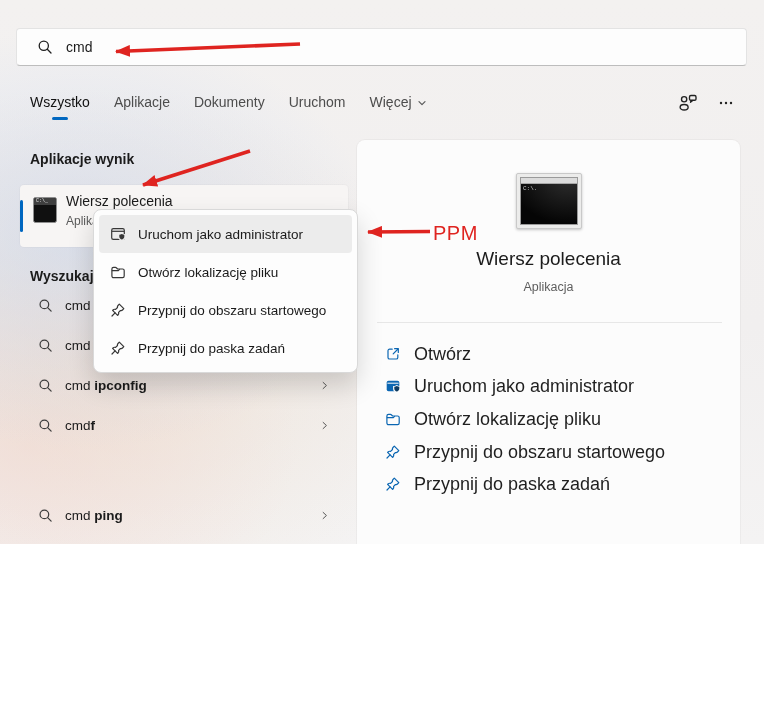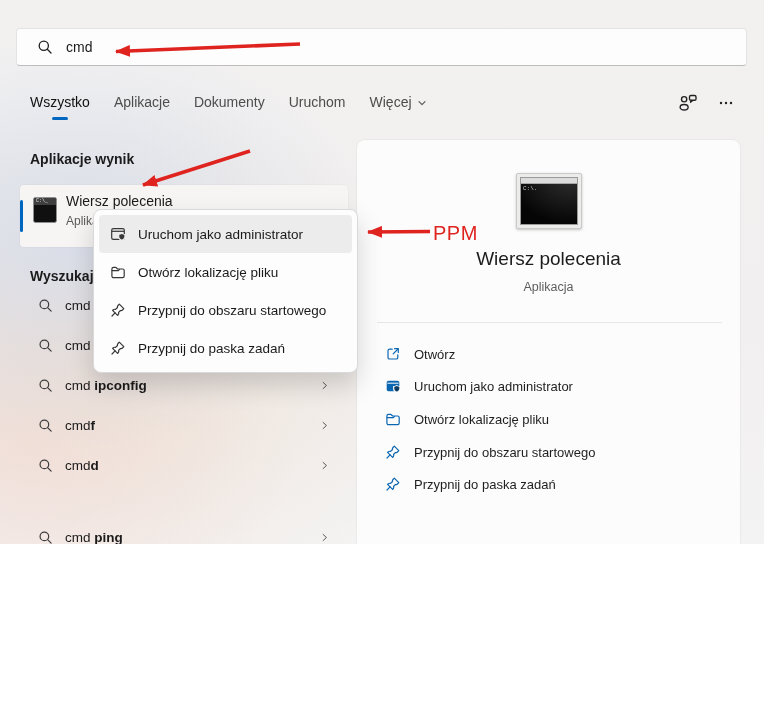--- a/index.html
+++ b/index.html
@@ -55,21 +55,21 @@
     border:1px solid #c9c9c9;border-radius:2px;box-sizing:border-box;padding:3px;
     box-shadow:0 1px 3px rgba(0,0,0,.22);}
   .cmdbig .screen{position:relative;width:100%;height:100%;box-sizing:border-box;border:1px solid #9a9a9a;
     background:radial-gradient(90px 70px at 85% 0%, #2e2e2e, #050505 65%);}
   .cmdbig .tb{position:absolute;left:0;right:0;top:0;height:5px;background:#dcdcdc;border-bottom:1px solid #a8a8a8;}
   .cmdbig .prompt{position:absolute;left:2px;top:7px;color:#cfcfcf;font-family:"Liberation Mono",monospace;font-size:6px;}
   .pv-title{position:absolute;left:0;top:108px;width:100%;text-align:center;font-size:19px;color:#1c1c1c;}
   .pv-sub{position:absolute;left:0;top:140px;width:100%;text-align:center;font-size:12.5px;color:#5e5e5e;}
   .pv-divider{position:absolute;left:20px;right:18px;top:182px;height:1px;background:#e7e7e7;}
   .action{position:absolute;left:20px;right:16px;height:32px;display:flex;align-items:center;gap:13px;
-    padding-left:8px;font-size:13px;color:#1f1f1f;border-radius:4px;}
+    padding-left:8px;font-size:18px;color:#1f1f1f;border-radius:4px;}
   .action .aicon{color:var(--icon-blue,#0b66b2);flex:0 0 auto;}
 
   
   .cmenu{position:absolute;left:93px;top:209px;width:265px;background:#fdfdfd;border:1px solid #d9d9d9;
     border-radius:8px;box-shadow:0 12px 26px rgba(0,0,0,.16);padding:5px;box-sizing:border-box;z-index:10;--halo:#fdfdfd;}
   .cmi{height:38px;display:flex;align-items:center;gap:12px;padding:0 11px;border-radius:4px;
     font-size:13.5px;color:#1a1a1a;}
   .cmi.hl{background:#ececec;--halo:#ececec;}
   .cmi .micon{color:#373737;flex:0 0 auto;}
 
@@ -215,30 +215,21 @@
   </div>
   <div class="sug" style="top:410px">
     <svg class="mag" width="15" height="15">
         <use href="#i-search"></use>
       </svg>
     <span><span>cmd</span><span class="b">f</span></span>
     <svg class="chevr" width="11" height="11">
         <use href="#i-chevR"></use>
       </svg>
   </div>
-  <div class="sug" style="top:450px">
-    <svg class="mag" width="15" height="15">
-        <use href="#i-search"></use>
-      </svg>
-    <span><span>cmd</span><span class="b">d</span></span>
-    <svg class="chevr" width="11" height="11">
-        <use href="#i-chevR"></use>
-      </svg>
-  </div>
-  <div class="sug" style="top:522px">
+  <div class="sug" style="top:500px">
     <svg class="mag" width="15" height="15">
         <use href="#i-search"></use>
       </svg>
     <span><span>cmd </span><span class="b">ping</span></span>
     <svg class="chevr" width="11" height="11">
         <use href="#i-chevR"></use>
       </svg>
   </div>
 
   <div class="panel">

